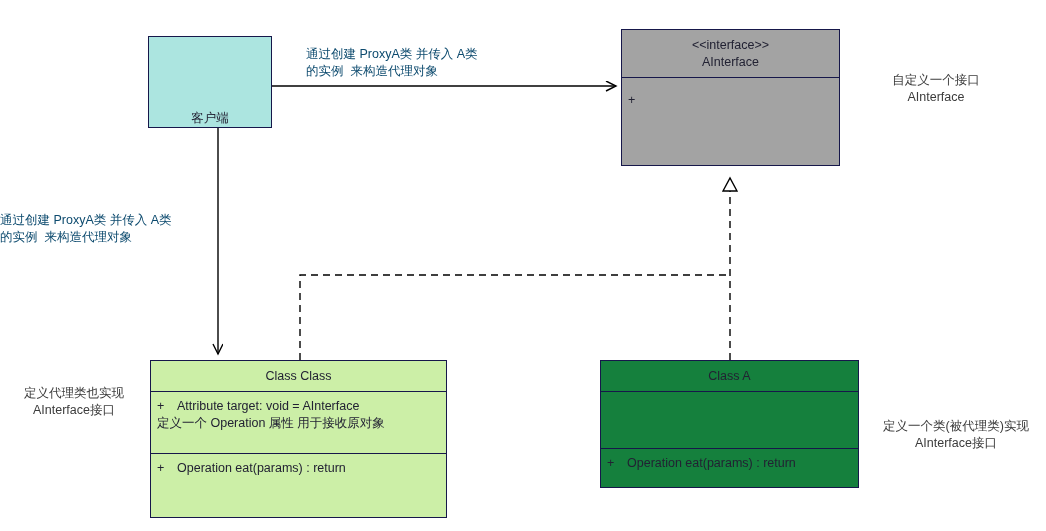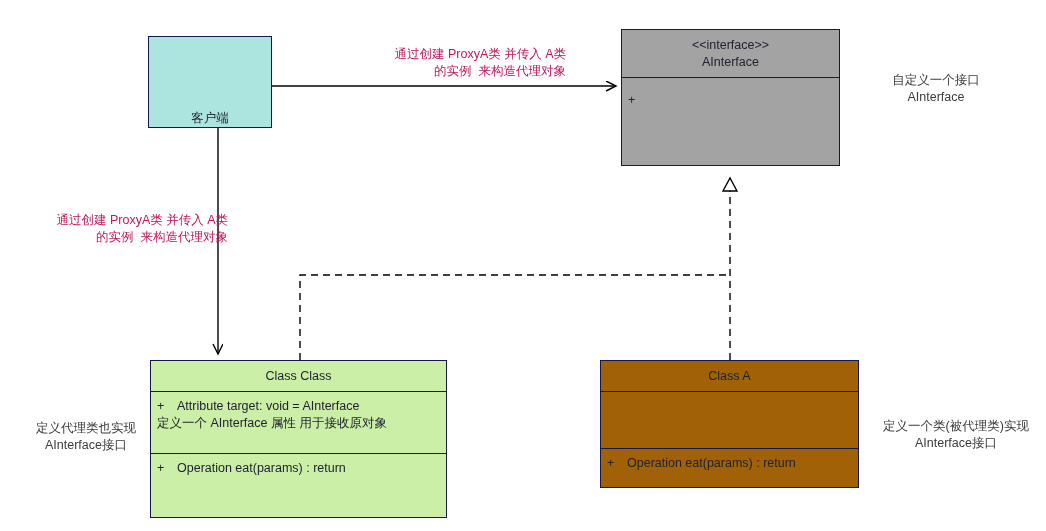--- a/index.html
+++ b/index.html
@@ -76,22 +76,22 @@
     left: 0;
     top: 0;
     width: 1046px;
     height: 531px;
     pointer-events: none;
   }
   .edge-label {
     position: absolute;
     font-size: 12.5px;
     line-height: 17px;
-    color: #be185d;
-    text-align: right;
+    color: #0c4a6e;
+    text-align: left;
     white-space: pre;
   }
 </style>
 </head>
 <body>
 
 <div id="canvas">
 
   <svg class="edge-svg" viewBox="0 0 1046 531" xmlns="http://www.w3.org/2000/svg">
     <defs>
@@ -130,31 +130,31 @@
 
   <div class="uml-box" style="left:150px; top:360px; width:297px; height:158px; background:#CCEFA7;">
     <div class="uml-section sec-title" style="height:30px;">
       <span>Class Class</span>
     </div>
     <div class="uml-section sec-divider sec-body" style="height:62px;">
       <div class="member-row">
         <span class="member-vis">+</span>
         <span>Attribute target: void = AInterface</span>
       </div>
-      <div class="member-note">定义一个 AInterface 属性 用于接收原对象</div>
+      <div class="member-note">定义一个 Operation 属性 用于接收原对象</div>
     </div>
     <div class="uml-section sec-divider sec-body" style="flex:1;">
       <div class="member-row">
         <span class="member-vis">+</span>
         <span>Operation eat(params) : return</span>
       </div>
     </div>
   </div>
 
-  <div class="uml-box" style="left:600px; top:360px; width:259px; height:128px; background:#a16207;">
+  <div class="uml-box" style="left:600px; top:360px; width:259px; height:128px; background:#15803d;">
     <div class="uml-section sec-title" style="height:30px;">
       <span>Class A</span>
     </div>
     <div class="uml-section sec-divider" style="height:57px;"></div>
     <div class="uml-section sec-divider sec-body" style="flex:1;">
       <div class="member-row">
         <span class="member-vis">+</span>
         <span>Operation eat(params) : return</span>
       </div>
     </div>
@@ -162,19 +162,19 @@
 
   <div class="edge-label" style="left:306px; top:46px; width:260px;">通过创建 ProxyA类 并传入 A类
 的实例  来构造代理对象</div>
 
   <div class="edge-label" style="left:0px; top:212px; width:228px;">通过创建 ProxyA类 并传入 A类
 的实例  来构造代理对象</div>
 
   <div class="note-text" style="left:846px; top:72px; width:180px; text-align:center;">自定义一个接口
 AInterface</div>
 
-  <div class="note-text" style="left:0px; top:420px; width:148px;padding-left:12px;">定义代理类也实现
+  <div class="note-text" style="left:0px; top:385px; width:148px;">定义代理类也实现
 AInterface接口</div>
 
   <div class="note-text" style="left:866px; top:418px; width:180px;">定义一个类(被代理类)实现
 AInterface接口</div>
 
 </div>
 
 </body></html>

